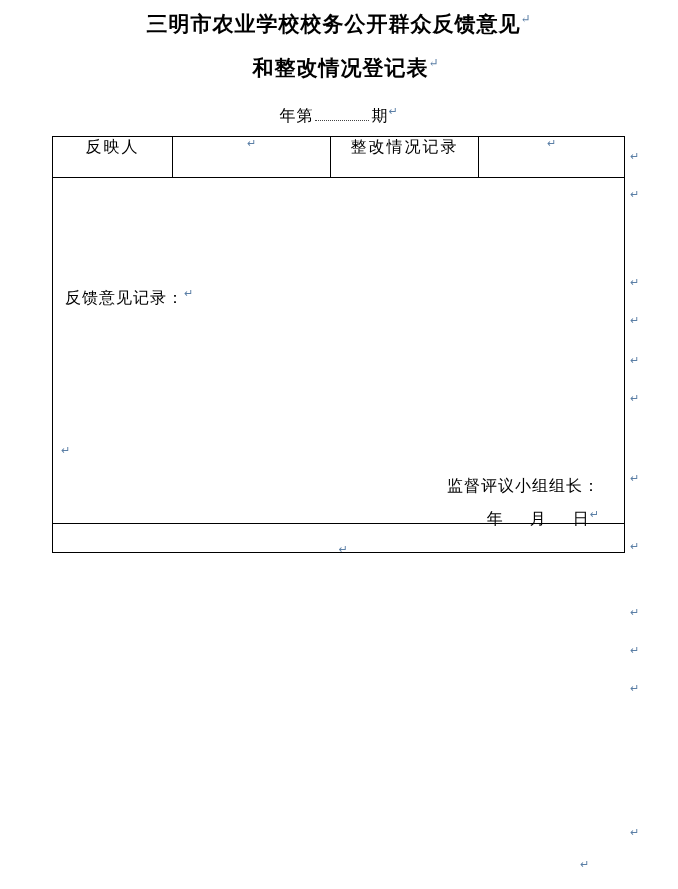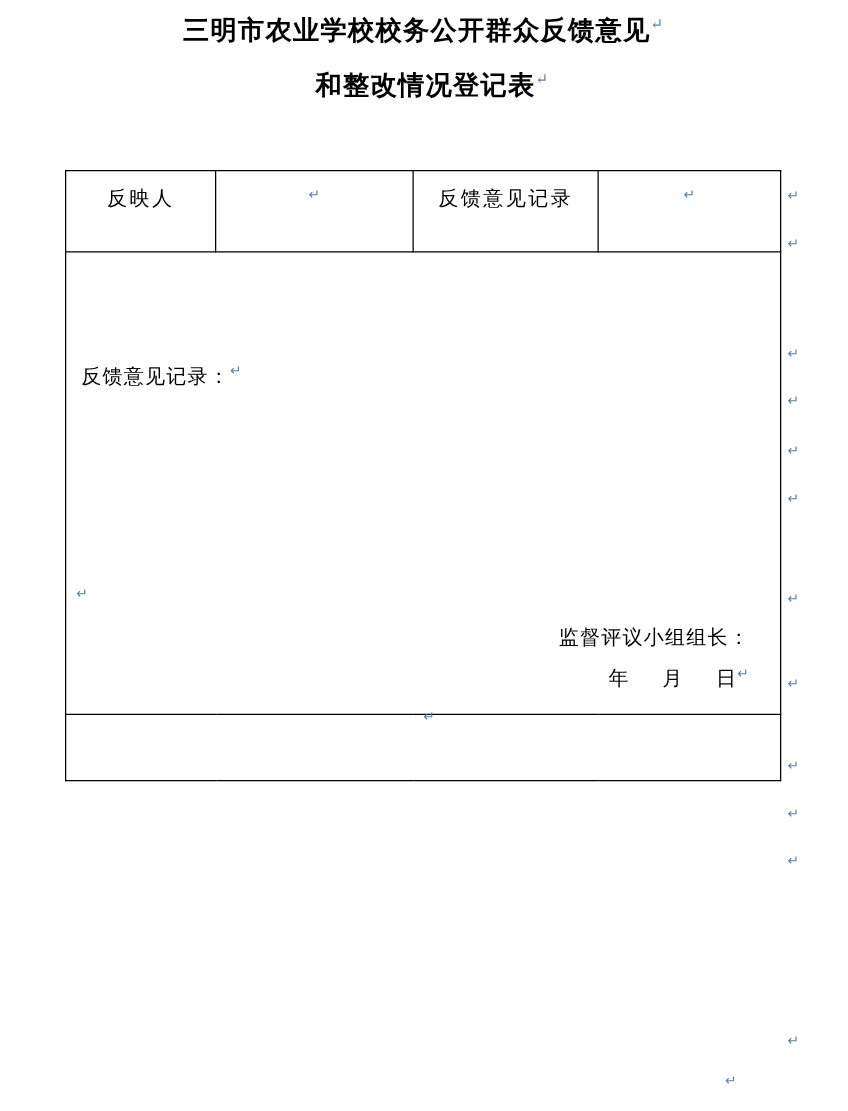--- a/index.html
+++ b/index.html
@@ -66,21 +66,21 @@
   .form-table {
     position: absolute;
     left: 52px;
     top: 136px;
     width: 572px;
     border-collapse: collapse;
     table-layout: fixed;
   }
   .form-table td {
     border: 1px solid #000000;
-    padding: 12px;
+    padding: 0;
     vertical-align: top;
     font-size: 16px;
   }
   .hdr-cell {
     height: 40px;
     text-align: center;
     vertical-align: middle;
     letter-spacing: 2px;
   }
   .hdr-fill {
@@ -92,21 +92,21 @@
     position: relative;
     padding: 0;
   }
   .block-1 { height: 345px; }
   .block-2 { height: 330px; }
   .block-3 { height: 28px; }
 
   .rec-label {
     position: absolute;
     left: 12px;
-    top: 88px;
+    top: 109px;
     font-size: 16px;
     letter-spacing: 1px;
   }
   .rec-label-2 {
     top: 28px;
   }
   .stray-mark {
     position: absolute;
     left: 8px;
     font-size: 11px;
@@ -167,33 +167,36 @@
 
   <div class="title-block">
     <div class="doc-title">
       <span>三明市农业学校校务公开群众反馈意见</span><span class="pilcrow">↵</span>
     </div>
     <div class="doc-title title-line-2">
       <span>和整改情况登记表</span><span class="pilcrow">↵</span>
     </div>
   </div>
 
+  <div class="period-line">
+    <span>年第</span><span class="blank"></span><span>期</span><span class="pilcrow-sm">↵</span>
+  </div>
 
   <table class="form-table">
     <colgroup>
       <col style="width:120px">
       <col style="width:158px">
       <col style="width:148px">
       <col style="width:146px">
     </colgroup>
     <tbody>
       <tr>
         <td class="hdr-cell">反映人</td>
         <td class="hdr-fill"><span class="pilcrow-sm">↵</span></td>
-        <td class="hdr-cell">反馈意见记录</td>
+        <td class="hdr-cell">整改情况记录</td>
         <td class="hdr-fill"><span class="pilcrow-sm">↵</span></td>
       </tr>
 
       <tr>
         <td class="body-cell block-1" colspan="4">
           <div class="rec-label">
             <span>反馈意见记录：</span><span class="pilcrow-sm">↵</span>
           </div>
           <span class="stray-mark" style="top:266px;">↵</span>
           <div class="sign-line" style="top:298px;">监督评议小组组长：</div>

